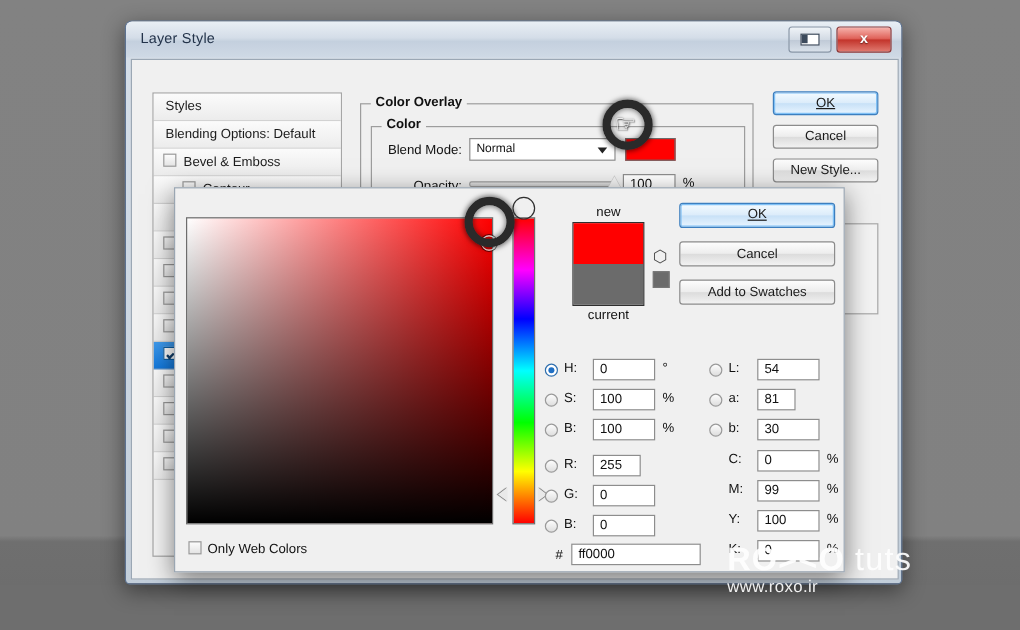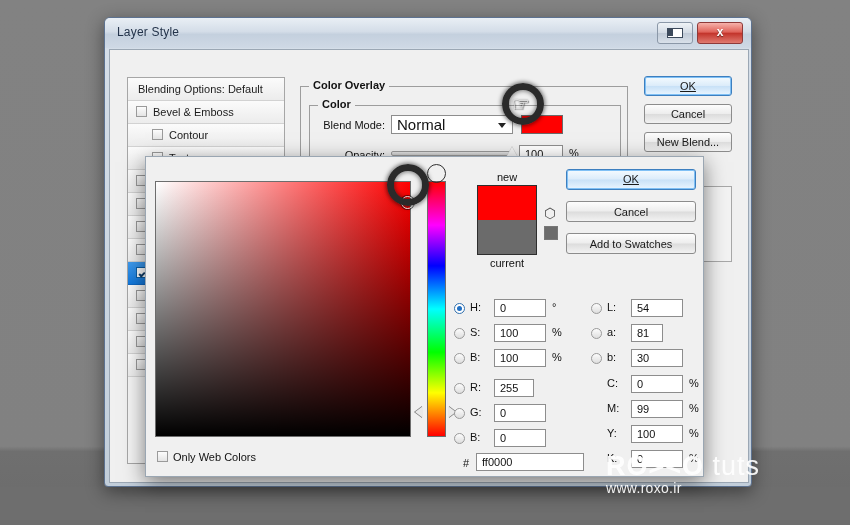--- a/index.html
+++ b/index.html
@@ -136,21 +136,21 @@
     position:absolute;left:8px;top:18px;width:312px;height:72px;
     border:1px solid #9d9d9d;box-sizing:border-box;
   }
   #color-sublegend{left:8px;top:-8px;}
   .field-label{position:absolute;font-size:11px;color:#111;text-align:right;}
   #lbl-blend{left:14px;top:32px;width:70px;}
   #lbl-opacity{left:14px;top:62px;width:70px;}
   #blend-select{
     position:absolute;left:90px;top:28px;width:122px;height:19px;
     border:1px solid #8d8d8d;background:#fff;box-sizing:border-box;
-    font-size:15px;line-height:17px;padding-left:5px;color:#111;
+    font-size:10px;line-height:17px;padding-left:5px;color:#111;
   }
   #blend-caret{
     position:absolute;right:6px;top:7px;width:0;height:0;
     border-left:4px solid transparent;border-right:4px solid transparent;
     border-top:5px solid #222;
   }
   #color-swatch{
     position:absolute;left:220px;top:28px;width:42px;height:19px;
     border:1px solid #6a6a6a;background:#ff0000;box-sizing:border-box;
   }
@@ -305,20 +305,21 @@
     <div id="ls-title">Layer Style</div>
     <div id="ls-btn-restore">
       <div class="glyph"></div>
     </div>
     <div id="ls-btn-close">x</div>
   </div>
 
   <div id="ls-body">
 
     <div id="ls-sidebar">
+        <div class="side-row head"><span>Styles</span></div>
         <div class="side-row head"><span>Blending Options: Default</span></div>
         <div class="side-row item"><span class="cbx"></span><span>Bevel &amp; Emboss</span></div>
         <div class="side-row sub"><span class="cbx"></span><span>Contour</span></div>
         <div class="side-row sub"><span class="cbx"></span><span>Texture</span></div>
         <div class="side-row item"><span class="cbx"></span><span>Stroke</span></div>
         <div class="side-row item"><span class="cbx"></span><span>Inner Shadow</span></div>
         <div class="side-row item"><span class="cbx"></span><span>Inner Glow</span></div>
         <div class="side-row item"><span class="cbx"></span><span>Satin</span></div>
         <div class="side-row item selected"><span class="cbx checked"></span><span>Color Overlay</span></div>
         <div class="side-row item"><span class="cbx"></span><span>Gradient Overlay</span></div>
@@ -346,21 +347,21 @@
       <div id="opacity-thumb"></div>
       <div id="opacity-value">100</div>
       <div id="opacity-pct">%</div>
     </div>
 
     <div class="btn" id="make-default">Make Default</div>
     <div class="btn" id="reset-default">Reset to Default</div>
 
     <div class="btn primary" id="ls-ok">OK</div>
     <div class="btn" id="ls-cancel">Cancel</div>
-    <div class="btn" id="ls-newstyle">New Blend...</div>
+    <div class="btn" id="ls-newstyle">New Style...</div>
     <div id="ls-preview">
       <span class="cbx checked"></span><span>Preview</span>
     </div>
     <div id="ls-previewthumb"></div>
   </div>
 </div>
 
 <div id="color-picker">
 
   <div id="cp-field">

